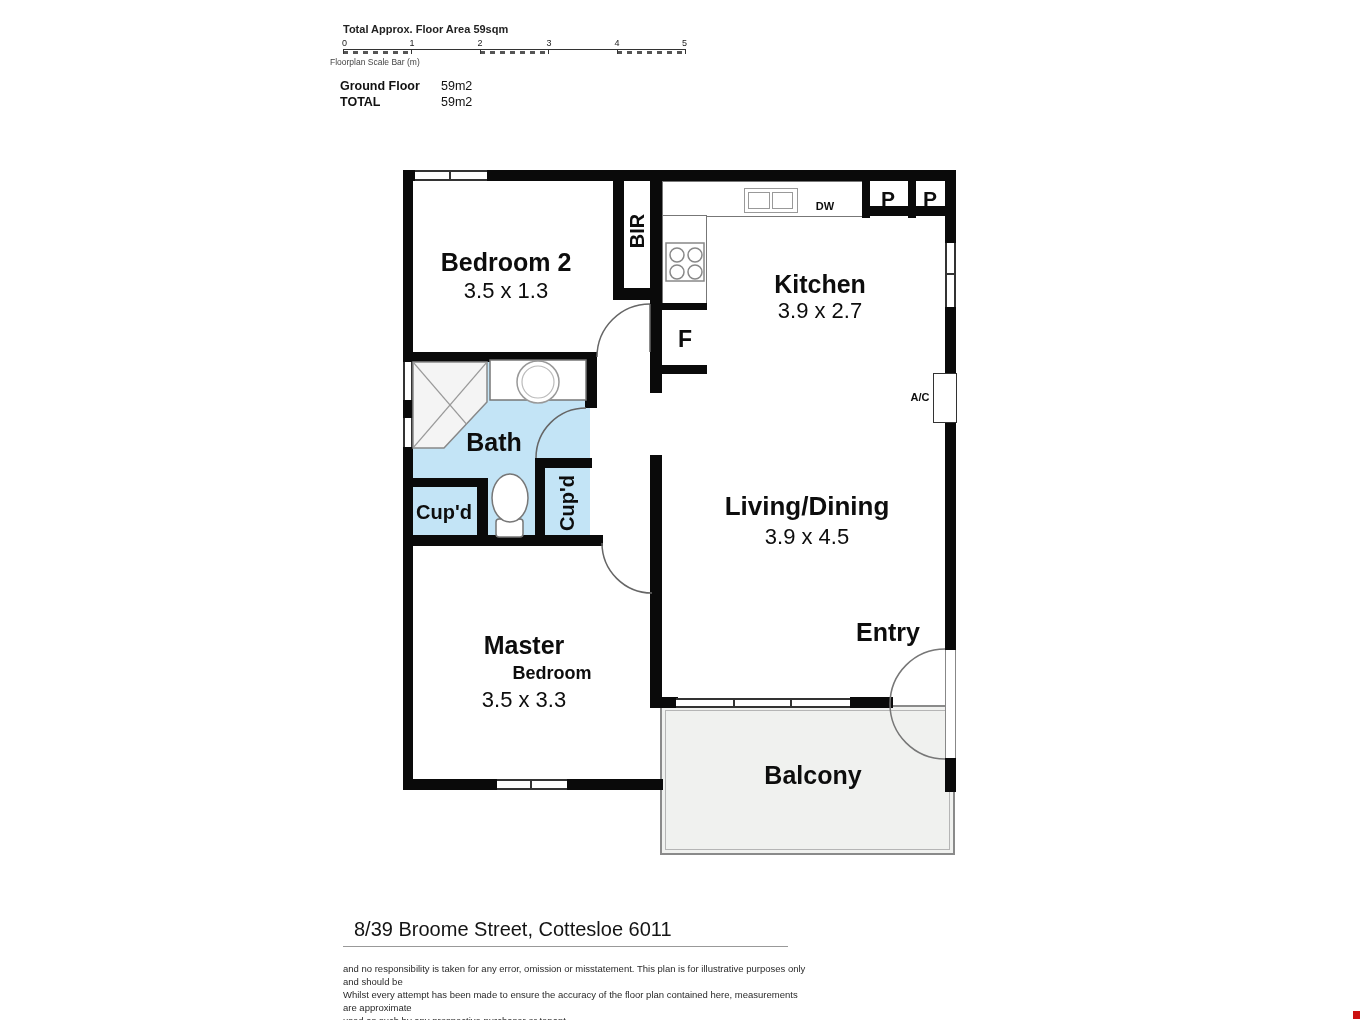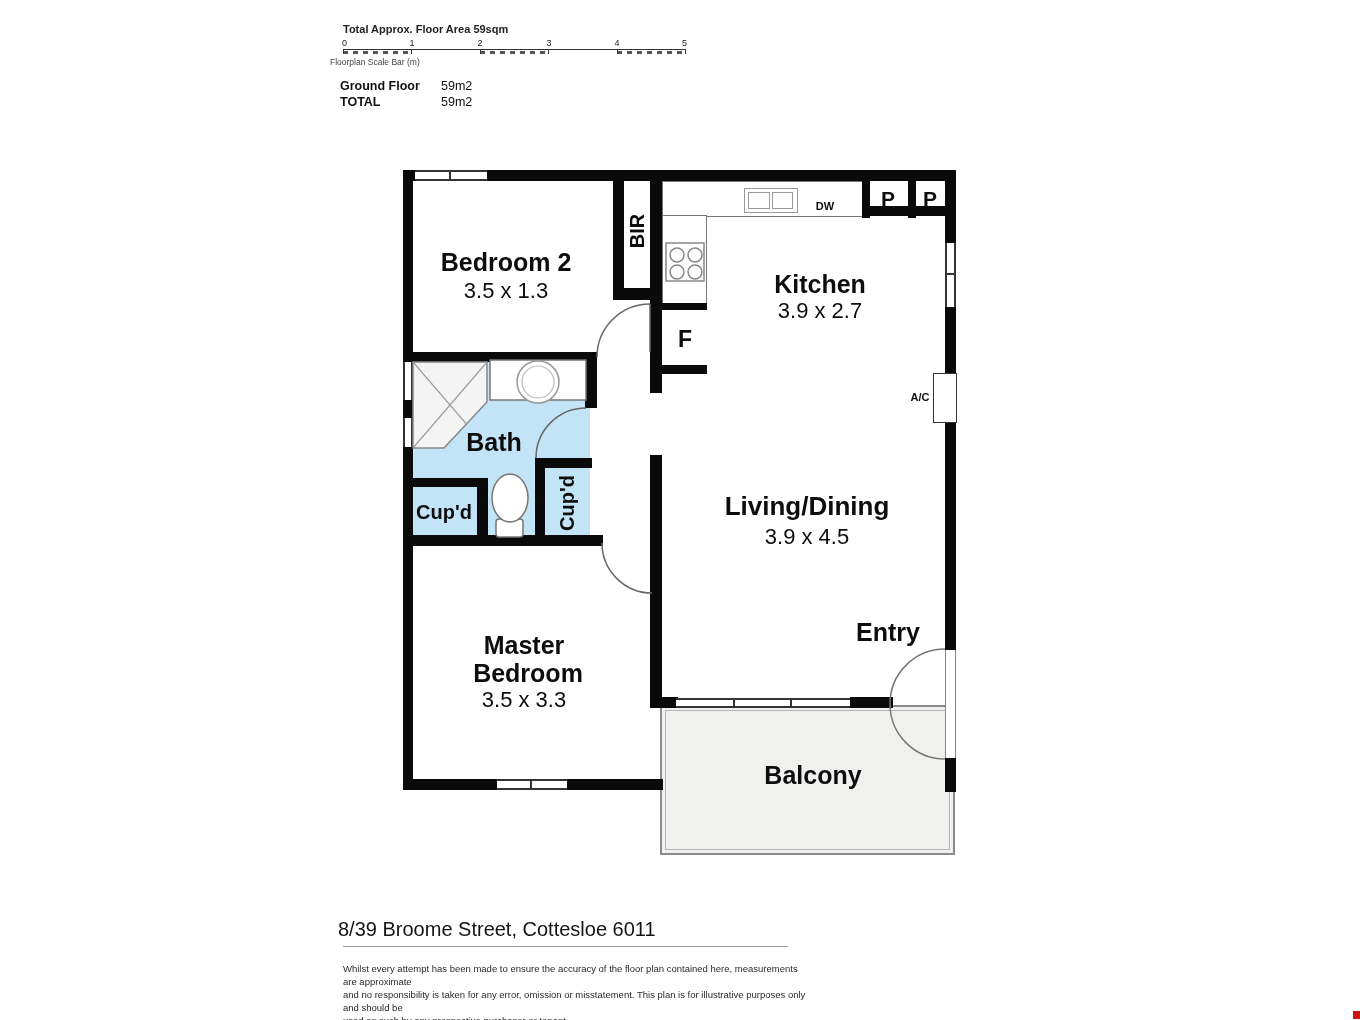--- a/index.html
+++ b/index.html
@@ -185,27 +185,27 @@
   <div class="lbl" style="left:444px; top:512px; font-size:20px;">Cup'd</div>
   <div class="lbl rot" style="left:567px; top:503px; font-size:20px;">Cup'd</div>
 
   <div class="lbl" style="left:807px; top:506px; font-size:26px;">Living/Dining</div>
   <div class="lbl dims" style="left:807px; top:537px; font-size:22px;">3.9 x 4.5</div>
 
   <div class="lbl" style="left:888px; top:632px; font-size:25px;">Entry</div>
   <div class="lbl" style="left:813px; top:775px; font-size:25px;text-align:center;">Balcony</div>
 
   <div class="lbl" style="left:524px; top:645px; font-size:25px;">Master</div>
-  <div class="lbl" style="left:528px; top:673px; font-size:25px;">Bedroom</div>
+  <div class="lbl" style="left:552px; top:673px; font-size:18px;">Bedroom</div>
   <div class="lbl dims" style="left:524px; top:700px; font-size:22px;">3.5 x 3.3</div>
 </div>
 
-<div class="abs" style="left:338px; top:918px; font-size:20px; color:#141414;">8/39 Broome Street, Cottesloe 6011</div>
+<div class="abs" style="left:354px; top:918px; font-size:20px; color:#141414;">8/39 Broome Street, Cottesloe 6011</div>
 
 <div class="abs" style="left:343px; top:946px; width:445px; height:1px; background:#999;"></div>
 
 <div class="abs" style="left:343px; top:962px; width:470px; font-size:9.5px; line-height:13px; color:#2a2a2a;">
+  <div>and no responsibility is taken for any error, omission or misstatement. This plan is for illustrative purposes only and should be</div>
   <div>Whilst every attempt has been made to ensure the accuracy of the floor plan contained here, measurements are approximate</div>
-  <div>and no responsibility is taken for any error, omission or misstatement. This plan is for illustrative purposes only and should be</div>
   <div>used as such by any prospective purchaser or tenant.</div>
 </div>
 
 <div class="abs" style="left:1353px; top:1011px; width:7px; height:8px; background:#cc1111;"></div>
 
 </body></html>

